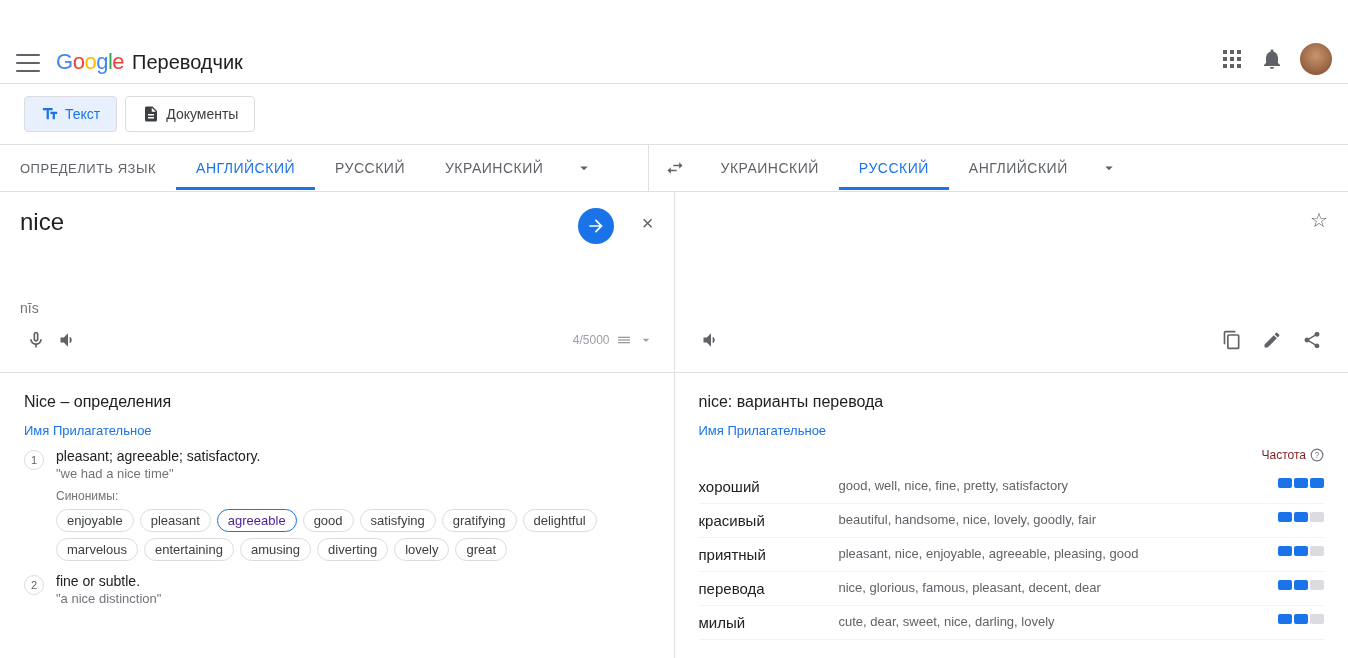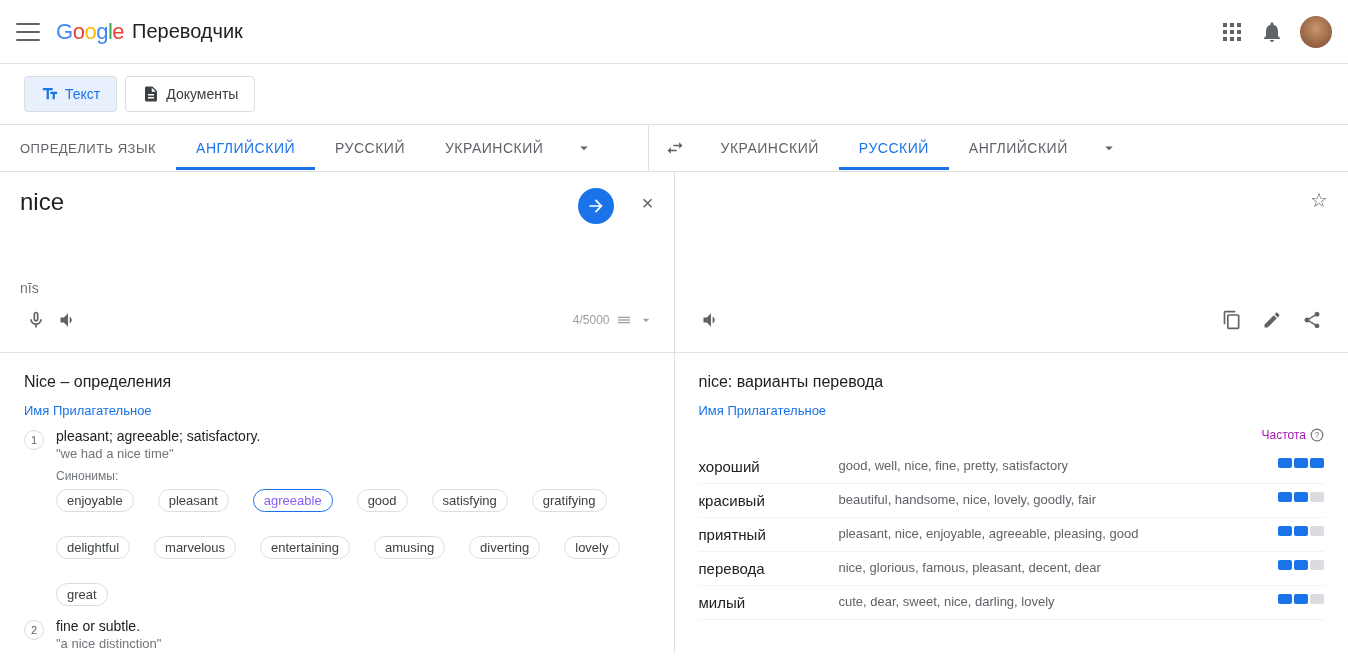--- a/index.html
+++ b/index.html
@@ -1,24 +1,24 @@
 <!DOCTYPE html>
 <html><head>
   <meta charset="utf-8">
   <style>
     * { box-sizing: border-box; margin: 0; padding: 0; }
     body { font-family: 'Google Sans', Arial, sans-serif; background: #fff; color: #202124; font-size: 14px; }
 
     
     .header {
       display: flex;
-      align-items: center;
+      align-items: flex-end;
       padding: 8px 16px;
       border-bottom: 1px solid #e0e0e0;
-      height: 64px;
+      height: 84px;
     }
     .header-menu-icon {
       width: 24px; height: 24px; cursor: pointer; margin-right: 16px;
       display: flex; flex-direction: column; justify-content: space-around;
     }
     .header-menu-icon span {
       display: block; width: 24px; height: 2px; background: #5f6368; border-radius: 1px;
     }
     .logo-area {
       display: flex; align-items: center; gap: 8px; margin-right: auto;
@@ -176,28 +176,28 @@
     .def-num-circle {
       width: 20px; height: 20px; border-radius: 50%; border: 1px solid #dadce0;
       display: flex; align-items: center; justify-content: center;
       font-size: 11px; color: #5f6368;
     }
     .def-content {}
     .def-main { font-size: 14px; color: #202124; font-weight: 500; }
     .def-example { font-size: 13px; color: #70757a; margin-top: 2px; }
     .synonyms-label { font-size: 12px; color: #70757a; margin-top: 8px; margin-bottom: 6px; }
     .synonym-tags {
-      display: flex; flex-wrap: wrap; gap: 24px;
+      display: flex; flex-wrap: wrap; gap: 6px;
     }
     .synonym-tag {
       border: 1px solid #dadce0; border-radius: 16px;
       padding: 3px 10px; font-size: 13px; color: #3c4043; cursor: pointer;
     }
-    .synonym-tag.highlighted { border-color: #1a73e8; color: #8b5cf6; }
-    .freq-header { display: flex; justify-content: flex-end; color: #a21caf; font-size: 12px; margin-bottom: 8px; align-items: center; gap: 4px; }
+    .synonym-tag.highlighted { border-color: #1a73e8; color: #4c1d95; }
+    .freq-header { display: flex; justify-content: flex-end; color: #7f1d1d; font-size: 12px; margin-bottom: 8px; align-items: center; gap: 4px; }
     .trans-row {
       display: flex; align-items: flex-start; padding: 8px 0;
       border-bottom: 1px solid #f1f3f4;
     }
     .trans-word { font-size: 15px; font-weight: 500; min-width: 140px; }
     .trans-synonyms { font-size: 13px; color: #5f6368; flex: 1; }
     .freq-bars {
       display: flex; gap: 2px; align-items: center; margin-left: 12px;
     }
     .freq-bar {

